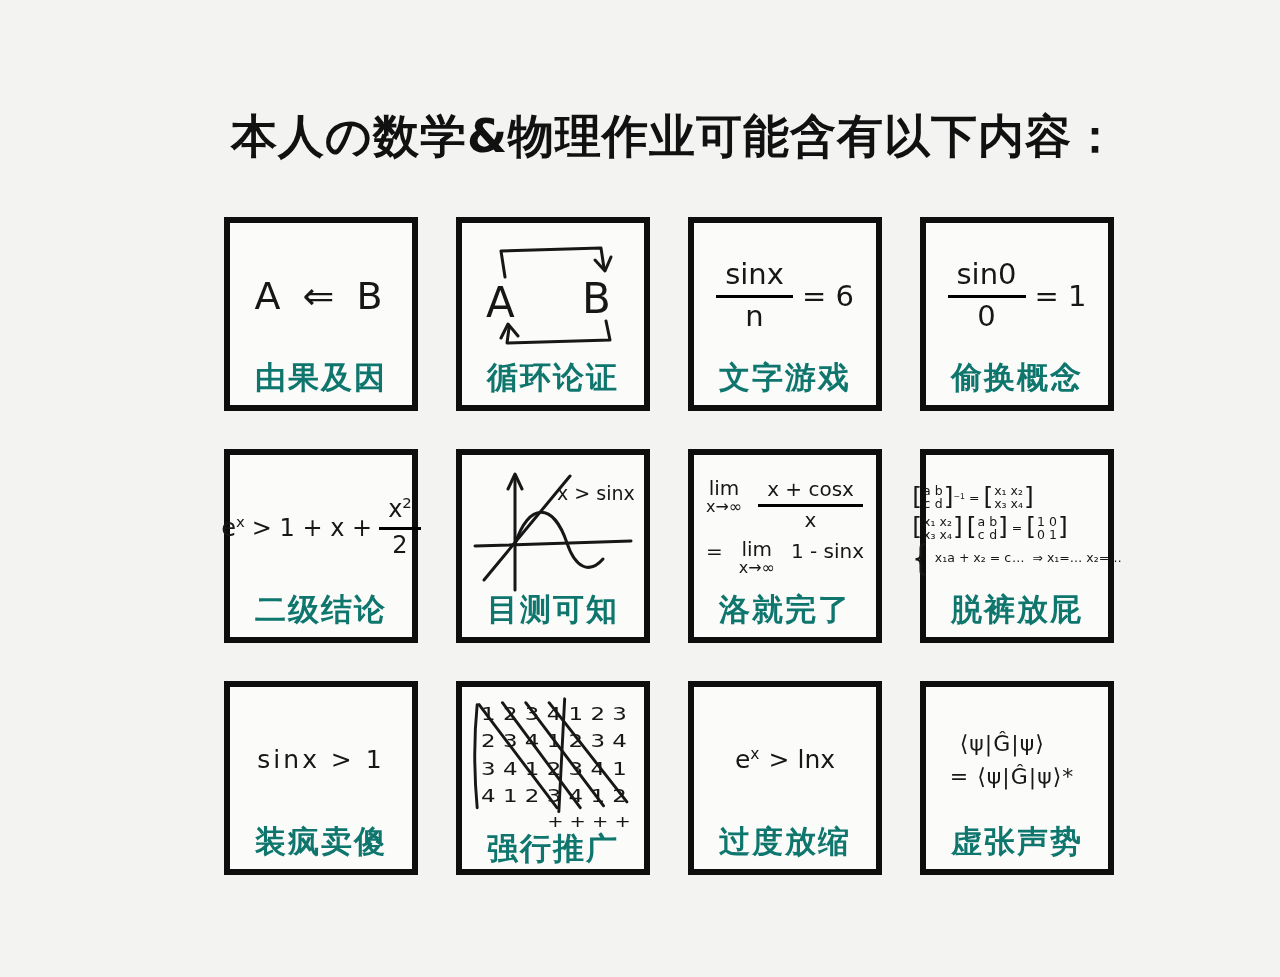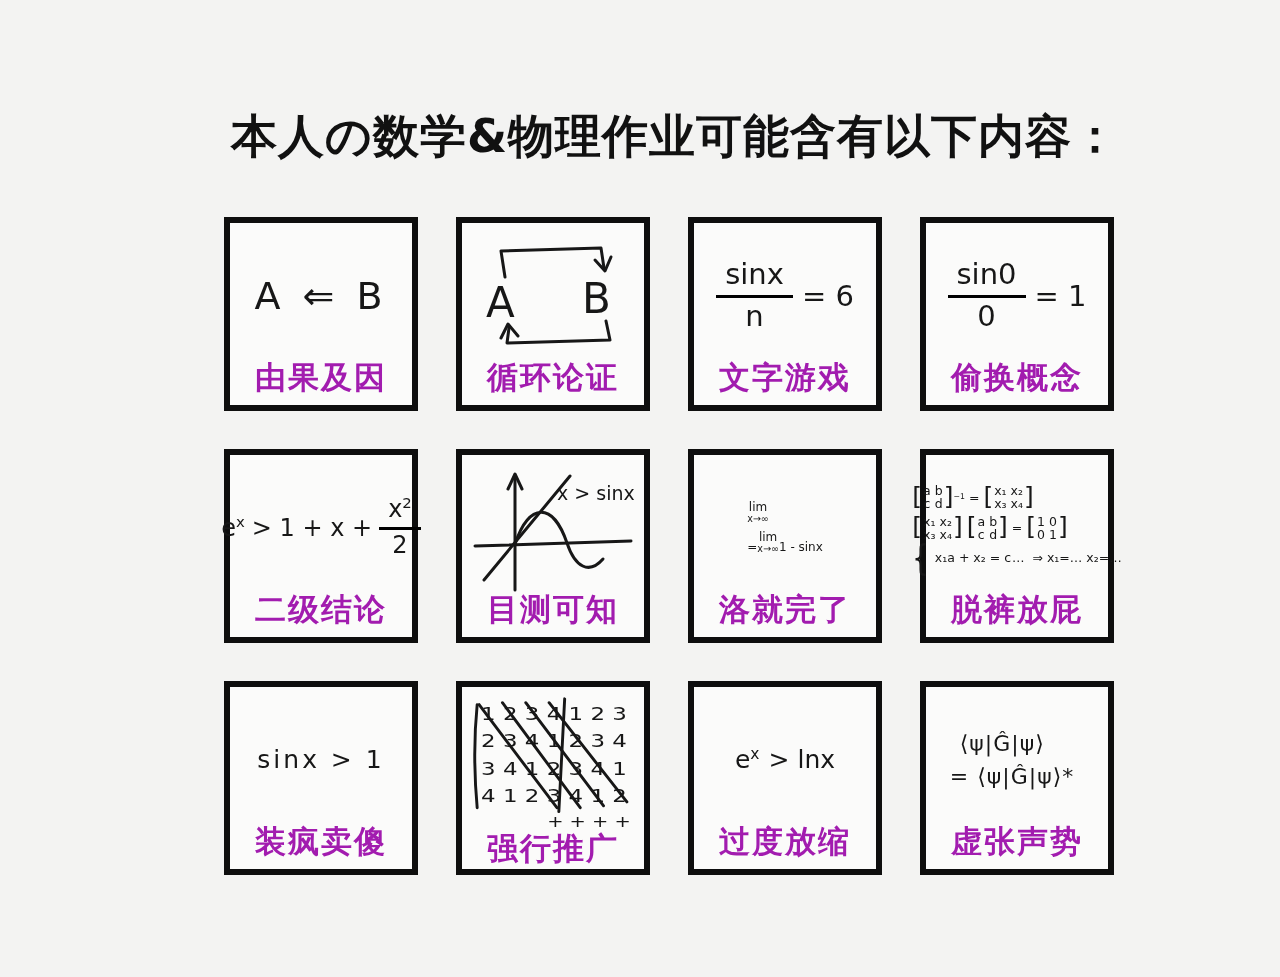--- a/index.html
+++ b/index.html
@@ -31,36 +31,36 @@
     box-sizing:border-box;
     border:6px solid #0e0e0e;
     background:#fbfbfa;
     display:flex; flex-direction:column;
     align-items:center; justify-content:space-between;
     padding:6px 4px 12px;
   }
   .art { flex:1; width:100%; display:flex; align-items:center; justify-content:center; }
   .label {
     font-size:31px; font-weight:700; line-height:1;
-    letter-spacing:2px; white-space:nowrap; color:#a21caf;
+    letter-spacing:2px; white-space:nowrap; color:#0f766e;
   }
 
   
   .f40 { font-size:38px; letter-spacing:5px; white-space:nowrap; }
   .f30 { font-size:29px; }
   .f28 { font-size:25px; }
   .expr { display:inline-flex; align-items:center; gap:9px; white-space:nowrap; }
   .frac { display:inline-flex; flex-direction:column; align-items:center; line-height:1.15; }
   .frac .num { border-bottom:3px solid #000000; padding:0 9px 3px; }
   .frac .den { padding-top:2px; }
   sup { font-size:0.62em; }
   .eb { white-space:nowrap; }
 
   .col { display:flex; flex-direction:column; gap:7px; align-items:flex-start; }
-  .lim-line { display:flex; align-items:flex-end; gap:0; font-size:12px; white-space:nowrap; }
+  .lim-line { display:flex; align-items:flex-start; gap:16px; font-size:20px; white-space:nowrap; }
   .lim { display:inline-flex; flex-direction:column; align-items:center; line-height:1.05; }
   .lim .to { font-size:0.8em; }
 
   .m-col { display:flex; flex-direction:column; gap:4px; align-items:flex-start; font-size:12.5px; }
   .m-line { display:flex; align-items:center; gap:4px; white-space:nowrap; }
   .mat { display:inline-flex; align-items:center; line-height:1.05; }
   .brk { font-size:2em; font-weight:400; transform:scaleY(1.02); line-height:0.9; }
   .mcells { display:inline-grid; grid-template-columns:auto auto; column-gap:4px; padding:0 1px; justify-items:center; }
   .sys { align-items:center; }
   .brace { font-size:26px; transform:scaleY(1.35); line-height:1; margin-right:2px; }
@@ -157,20 +157,24 @@
       <div class="label">目测可知</div>
     </section>
 
     <section class="cell">
       <div class="art">
         <div class="col">
           <div class="lim-line">
             <span class="lim">
                 <span>lim</span>
                 <span class="to">x→∞</span>
+              </span>
+            <span class="frac">
+                <span class="num">x + cosx</span>
+                <span class="den">x</span>
               </span>
           </div>
           <div class="lim-line">
             <span>=</span>
             <span class="lim">
                 <span>lim</span>
                 <span class="to">x→∞</span>
               </span>
             <span>1 - sinx</span>
           </div>

